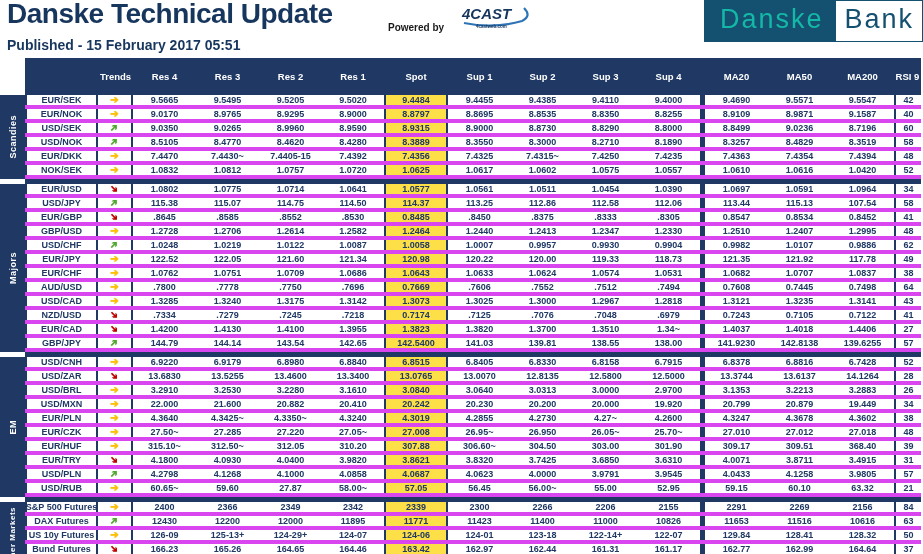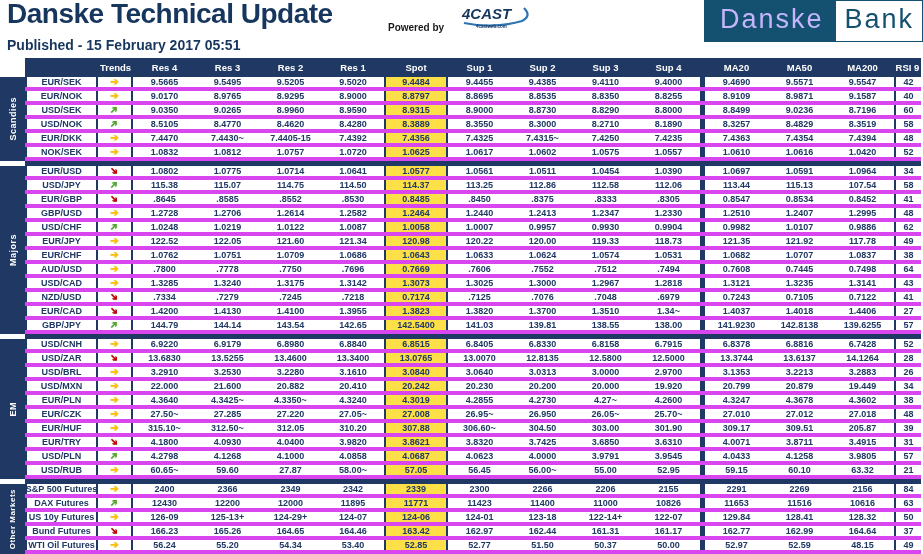--- a/index.html
+++ b/index.html
@@ -8,28 +8,28 @@
     font-family:"Liberation Sans",sans-serif;
     -webkit-font-smoothing:antialiased;
   }
   
   .top{position:relative;height:58px;}
   .title{position:absolute;left:7px;top:-2px;font-size:28px;font-weight:bold;color:#17365D;letter-spacing:-0.5px;}
   .published{position:absolute;left:7px;top:37px;font-size:14px;font-weight:bold;color:#17365D;}
   .powered{position:absolute;left:388px;top:22px;font-size:10px;font-weight:bold;color:#1a1a1a;}
   .fourcast{position:absolute;left:452px;top:2px;}
   .dblogo{position:absolute;right:0;top:0;height:42px;display:flex;}
-  .db-left{background:#14506F;color:#c4b5fd;font-size:27px;letter-spacing:2px;display:flex;align-items:center;padding:0 12px 4px 16px;}
+  .db-left{background:#14506F;color:#14b8a6;font-size:27px;letter-spacing:2px;display:flex;align-items:center;padding:0 12px 4px 16px;}
   .db-right{background:#fff;color:#14506F;font-size:27px;letter-spacing:2px;display:flex;align-items:center;padding:0 8px 4px 8px;border:1px solid #14506F;box-sizing:border-box;}
   
   .table{width:923px;}
   .hdr-wrap{display:flex;}
   .hdr-corner{width:25px;background:#fff;}
   .grid{display:grid;grid-template-columns:73px 35px 63px 63px 63px 62px 64px 63px 63px 63px 63px 5px 63px 63px 63px 27px;width:896px;box-sizing:border-box;}
-  .hdr{height:19px;background:#1F3864;}
+  .hdr{height:37px;background:#1F3864;}
   .hdr .cell{color:#fff;font-size:9.5px;border:none;}
   .section{display:flex;}
   .side{width:25px;background:#1F3864;display:flex;align-items:center;justify-content:center;}
   .side-label{writing-mode:vertical-rl;transform:rotate(180deg);color:#fff;font-size:9px;font-weight:bold;white-space:nowrap;letter-spacing:0.5px;}
   .rows{width:896px;}
   .row{height:14px;border-bottom:4px solid #d946ef;box-sizing:border-box;}
   .cell{display:flex;align-items:center;justify-content:center;font-size:9px;font-weight:bold;color:#1F3864;overflow:hidden;white-space:nowrap;box-sizing:border-box;}
   .c-pair{border-left:2px solid #1F3864;border-right:2px solid #1F3864;}
   .c-trend{border-right:2px solid #1F3864;}
   .c-spot{border-left:2px solid #1F3864;border-right:2px solid #1F3864;background:#fde047;}
@@ -601,21 +601,21 @@
             <div class="cell c-num">312.05</div>
             <div class="cell c-num">310.20</div>
             <div class="cell c-spot">307.88</div>
             <div class="cell c-num">306.60~</div>
             <div class="cell c-num">304.50</div>
             <div class="cell c-num">303.00</div>
             <div class="cell c-num">301.90</div>
             <div class="cell c-div"></div>
             <div class="cell c-num">309.17</div>
             <div class="cell c-num">309.51</div>
-            <div class="cell c-num">205.87</div>
+            <div class="cell c-num">368.40</div>
             <div class="cell c-rsi">39</div>
           </div>
           <div class="grid row">
             <div class="cell c-pair">EUR/TRY</div>
             <div class="cell c-trend">
               <span class="arrow down" style="color: rgb(192, 0, 0);">➔</span>
             </div>
             <div class="cell c-num">4.1800</div>
             <div class="cell c-num">4.0930</div>
             <div class="cell c-num">4.0400</div>

